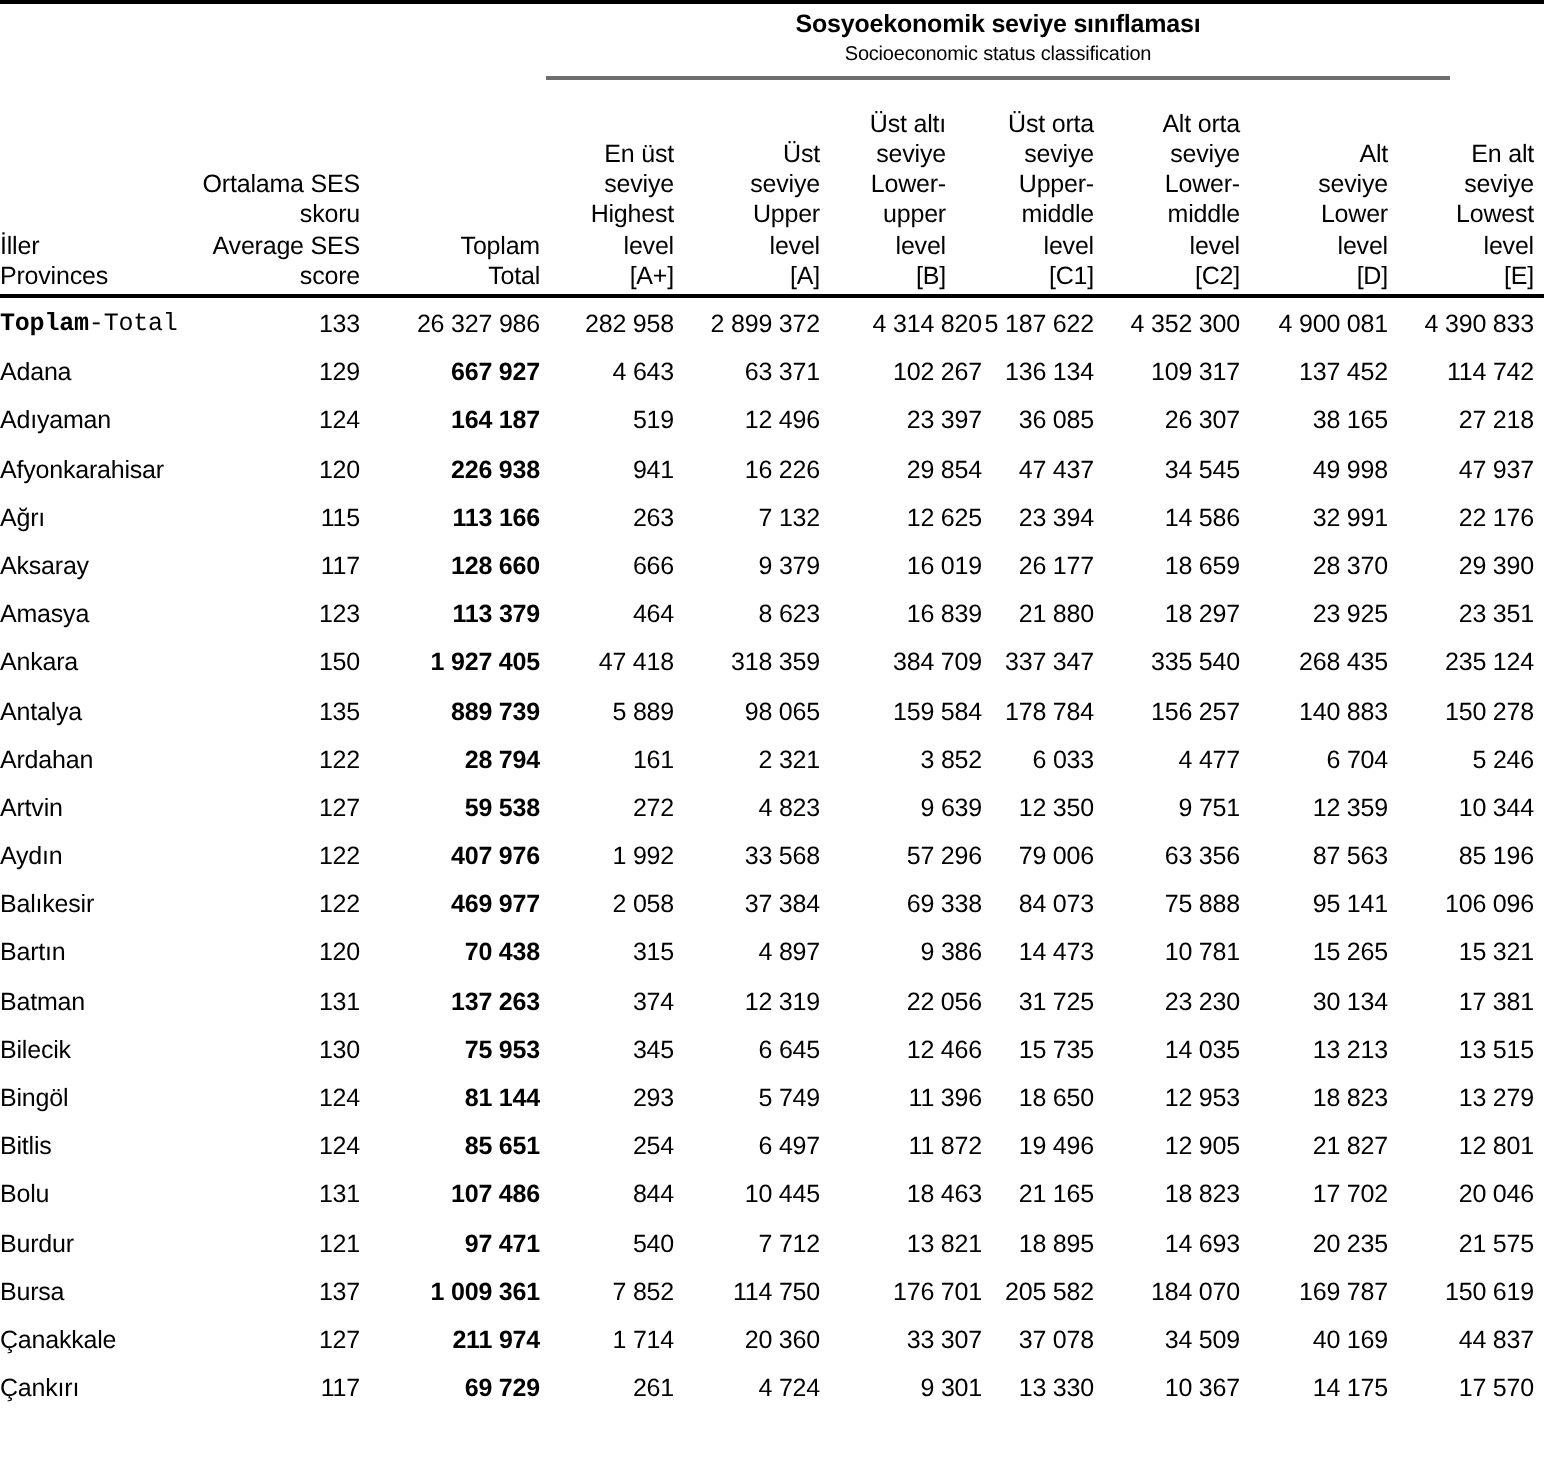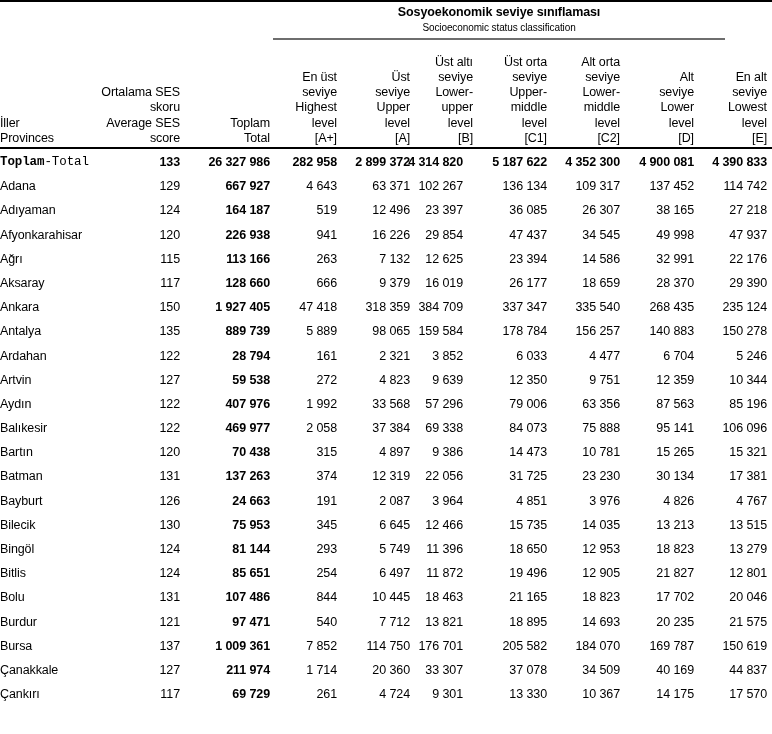--- a/index.html
+++ b/index.html
@@ -126,29 +126,29 @@
     position: absolute;
     top: 3px;
     font-size: 12.5px;
     line-height: 15px;
     letter-spacing: -0.1px;
     text-align: right;
     white-space: nowrap;
   }
   .row .num.b { font-weight: bold; }
   .row.total .name { font-weight: bold; font-family: Liberation Mono, monospace; }
-  .row.total .num { font-weight: bold; text-align: right; }
+  .row.total .num { font-weight: normal; text-align: right; }
   .row.total .name .suffix { font-weight: normal; }
 
   
   .c-ses   { left: 110px;  width: 70px; }
   .c-total { left: 182px;  width: 88px; }
   .c-ap    { left: 274px;  width: 63px; }
   .c-a     { left: 339px;  width: 71px; }
-  .c-b     { left: 402px;  width: 61px; }
+  .c-b     { left: 430px;  width: 61px; }
   .c-c1    { left: 486px;  width: 61px; }
   .c-c2    { left: 559px;  width: 61px; }
   .c-d     { left: 633px;  width: 61px; }
   .c-e     { left: 706px;  width: 61px; }
 
   .h-ses   { left: 100px;  width: 80px; }
   .h-total { left: 190px;  width: 80px; }
   .h-ap    { left: 282px;  width: 55px; }
   .h-a     { left: 355px;  width: 55px; }
   .h-b     { left: 418px;  width: 55px; }
@@ -319,20 +319,32 @@
         <div class="num c-total b">128 660</div>
         <div class="num c-ap">666</div>
         <div class="num c-a">9 379</div>
         <div class="num c-b">16 019</div>
         <div class="num c-c1">26 177</div>
         <div class="num c-c2">18 659</div>
         <div class="num c-d">28 370</div>
         <div class="num c-e">29 390</div>
       </div>
       <div class="row">
+        <div class="name">Amasya</div>
+        <div class="num c-ses">123</div>
+        <div class="num c-total b">113 379</div>
+        <div class="num c-ap">464</div>
+        <div class="num c-a">8 623</div>
+        <div class="num c-b">16 839</div>
+        <div class="num c-c1">21 880</div>
+        <div class="num c-c2">18 297</div>
+        <div class="num c-d">23 925</div>
+        <div class="num c-e">23 351</div>
+      </div>
+      <div class="row">
         <div class="name">Ankara</div>
         <div class="num c-ses">150</div>
         <div class="num c-total b">1 927 405</div>
         <div class="num c-ap">47 418</div>
         <div class="num c-a">318 359</div>
         <div class="num c-b">384 709</div>
         <div class="num c-c1">337 347</div>
         <div class="num c-c2">335 540</div>
         <div class="num c-d">268 435</div>
         <div class="num c-e">235 124</div>
@@ -415,32 +427,20 @@
         <div class="num c-total b">137 263</div>
         <div class="num c-ap">374</div>
         <div class="num c-a">12 319</div>
         <div class="num c-b">22 056</div>
         <div class="num c-c1">31 725</div>
         <div class="num c-c2">23 230</div>
         <div class="num c-d">30 134</div>
         <div class="num c-e">17 381</div>
       </div>
       <div class="row">
-        <div class="name">Bayburt</div>
-        <div class="num c-ses">126</div>
-        <div class="num c-total b">24 663</div>
-        <div class="num c-ap">191</div>
-        <div class="num c-a">2 087</div>
-        <div class="num c-b">3 964</div>
-        <div class="num c-c1">4 851</div>
-        <div class="num c-c2">3 976</div>
-        <div class="num c-d">4 826</div>
-        <div class="num c-e">4 767</div>
-      </div>
-      <div class="row">
         <div class="name">Bilecik</div>
         <div class="num c-ses">130</div>
         <div class="num c-total b">75 953</div>
         <div class="num c-ap">345</div>
         <div class="num c-a">6 645</div>
         <div class="num c-b">12 466</div>
         <div class="num c-c1">15 735</div>
         <div class="num c-c2">14 035</div>
         <div class="num c-d">13 213</div>
         <div class="num c-e">13 515</div>

